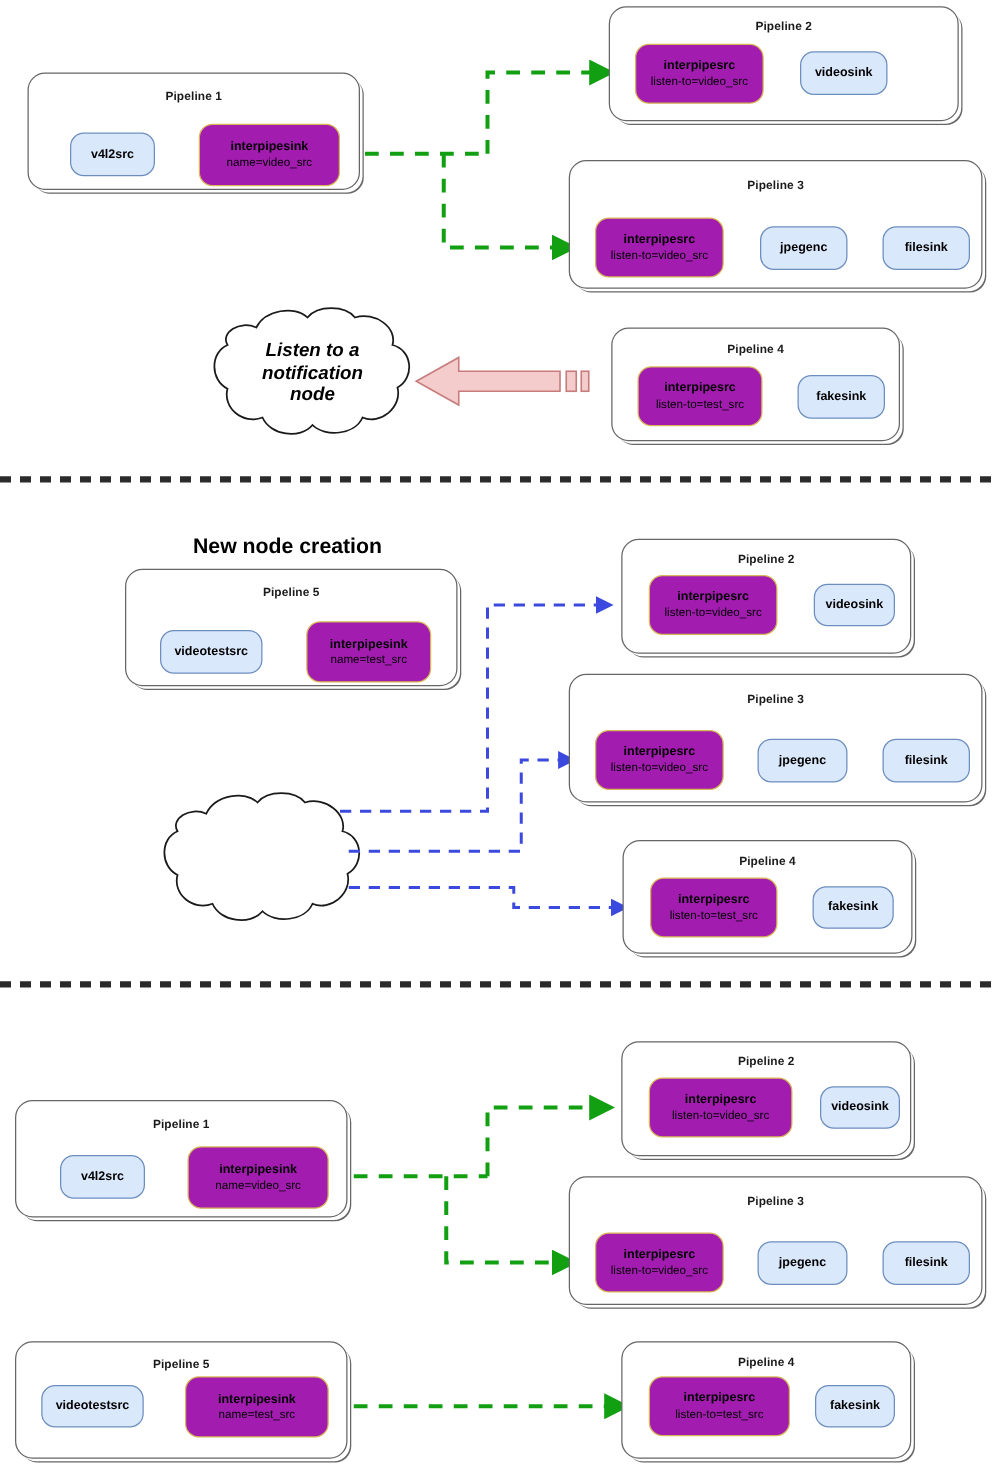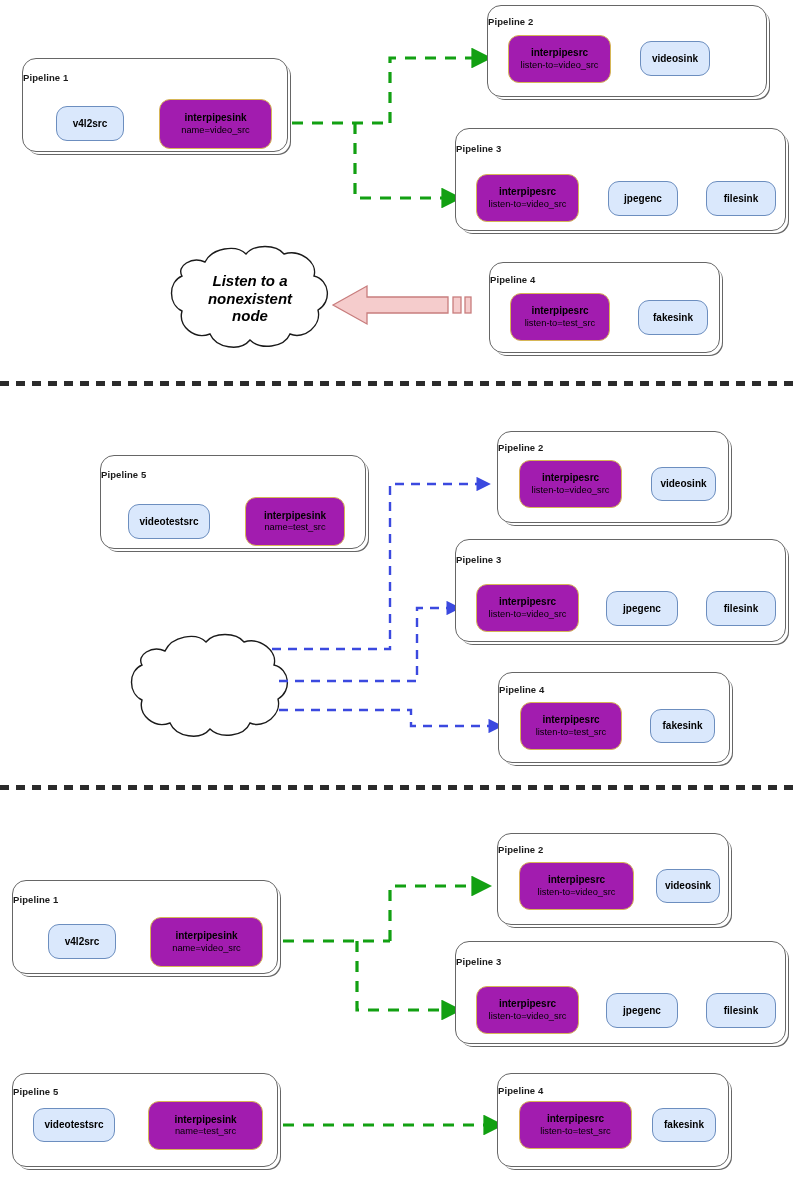--- a/index.html
+++ b/index.html
@@ -13,21 +13,21 @@
     position:absolute;
     box-sizing:border-box;
     background:#ffffff;
     border:1.6px solid #666666;
     border-radius:14px;
     box-shadow:3px 3px 0 -1px #ffffff, 4px 4px 0 -1px #666666;
   }
   .pipeline .ptitle{
     position:absolute;
     left:0; right:0;
-    text-align:left;
+    text-align:center;
     font-size:9.5px;
     font-weight:bold;
     color:#1a1a1a;
     letter-spacing:0.1px;
   }
 
   
   .node{
     position:absolute;
     box-sizing:border-box;
@@ -217,26 +217,27 @@
   <div class="node yellow" style="left:510px;top:293px;width:100px;height:48px;">
     <div class="n-main">interpipesrc</div>
     <div class="n-sub">listen-to=test_src</div>
   </div>
   <div class="node blue" style="left:638px;top:300px;width:70px;height:35px;">
     <div class="n-main">fakesink</div>
   </div>
 
   <div class="cloud-text" style="left:178px;top:272px;width:144px;font-style:italic;">
     <div>Listen to a</div>
-    <div>nonexistent</div>
+    <div>notification</div>
     <div>node</div>
   </div>
 
   <div class="divider" style="top:381px;"></div>
 
+  <div class="section-title" style="left:0;top:427px;width:460px;">New node creation</div>
 
   <div class="pipeline" style="left:100px;top:455px;width:266px;height:94px;">
     <div class="ptitle" style="top:13px;">Pipeline 5</div>
   </div>
   <div class="node blue" style="left:128px;top:504px;width:82px;height:35px;">
     <div class="n-main">videotestsrc</div>
   </div>
   <div class="node yellow" style="left:245px;top:497px;width:100px;height:49px;">
     <div class="n-main">interpipesink</div>
     <div class="n-sub">name=test_src</div>

